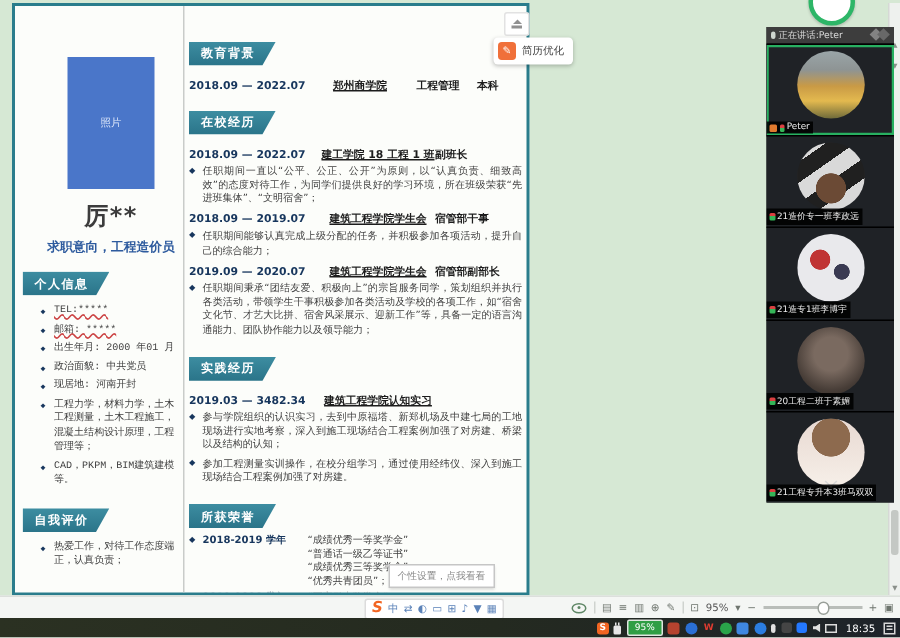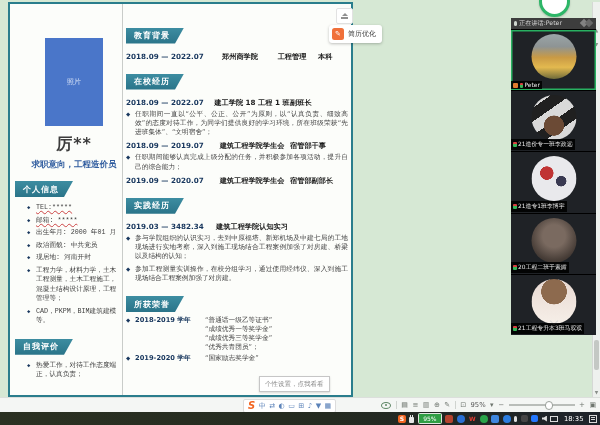--- a/index.html
+++ b/index.html
@@ -28,21 +28,21 @@
           clip-path:polygon(0 0,100% 0,calc(100% - 9px) 100%,0 100%);}
   .ribbon.first{margin-top:0;}
 
   ul.blist{margin:2px 12px 0;padding:0;list-style:none;font-family:Liberation Mono, monospace;}
   ul.blist li{position:relative;padding-left:9px;font-size:6.7px;line-height:1.42;color:#3f3f3f;margin-bottom:3px;}
   ul.blist li::before{content:"◆";position:absolute;left:0;top:1px;font-size:5.5px;color:#17365d;}
   .squig{text-decoration:underline wavy #cc4444 1px;}
 
   .edurow,.ehead{display:flex;align-items:flex-start;font-size:7.2px;font-weight:bold;margin:4px 0 2px;}
   .ed{width:88px;color:#17365d;white-space:nowrap;}
-  .eo{flex:1;text-align:center;color:#1c1c1c;}
+  .eo{flex:1;text-align:center;color:#1c1c1c;text-decoration:underline;}
   .er{width:58px;text-align:left;color:#1c1c1c;}
   .em{width:52px;text-align:center;color:#1c1c1c;}
   .eg{width:30px;text-align:left;color:#1c1c1c;}
 
   .desc{position:relative;padding-left:9px;font-size:6.7px;line-height:1.38;color:#3f3f3f;margin:1px 0 3px;text-align:justify;}
   .desc::before{content:"◆";position:absolute;left:0;top:1px;font-size:5.5px;color:#17365d;}
 
   .hgroup{display:flex;font-size:6.7px;margin-bottom:2px;}
   .hyear{width:70px;font-weight:bold;color:#17365d;position:relative;padding-left:9px;}
   .hyear::before{content:"◆";position:absolute;left:0;top:1px;font-size:5.5px;color:#17365d;}
@@ -196,37 +196,38 @@
           <span class="eo">建筑工程学院学生会</span>
           <span class="er">宿管部干事</span>
         </div>
         <div class="desc">任职期间能够认真完成上级分配的任务，并积极参加各项活动，提升自己的综合能力；</div>
 
         <div class="ehead">
           <span class="ed">2019.09 — 2020.07</span>
           <span class="eo">建筑工程学院学生会</span>
           <span class="er">宿管部副部长</span>
         </div>
+        <div class="desc">任职期间秉承“团结友爱、积极向上”的宗旨服务同学，策划组织并执行各类活动，带领学生干事积极参加各类活动及学校的各项工作，如“宿舍文化节、才艺大比拼、宿舍风采展示、迎新工作”等，具备一定的语言沟通能力、团队协作能力以及领导能力；</div>
 
         <div><span class="ribbon">实践经历</span></div>
         <div class="ehead">
           <span class="ed">2019.03 — 3482.34</span>
           <span class="eo">建筑工程学院认知实习</span>
           <span class="er"></span>
         </div>
         <div class="desc">参与学院组织的认识实习，去到中原福塔、新郑机场及中建七局的工地现场进行实地考察，深入到施工现场结合工程案例加强了对房建、桥梁以及结构的认知；</div>
         <div class="desc">参加工程测量实训操作，在校分组学习，通过使用经纬仪、深入到施工现场结合工程案例加强了对房建。</div>
 
         <div><span class="ribbon">所获荣誉</span></div>
 
         <div class="hgroup">
           <div class="hyear">2018-2019 学年</div>
           <div class="hlist">
+            <div>“成绩优秀一等奖学金”</div>
             <div>“普通话一级乙等证书”</div>
-            <div>“成绩优秀一等奖学金”</div>
             <div>“成绩优秀三等奖学金”</div>
             <div>“优秀共青团员”；</div>
           </div>
         </div>
         <div class="hgroup">
           <div class="hyear">2019-2020 学年</div>
           <div class="hlist">
             <div>“国家励志奖学金”</div>
 
           </div>

